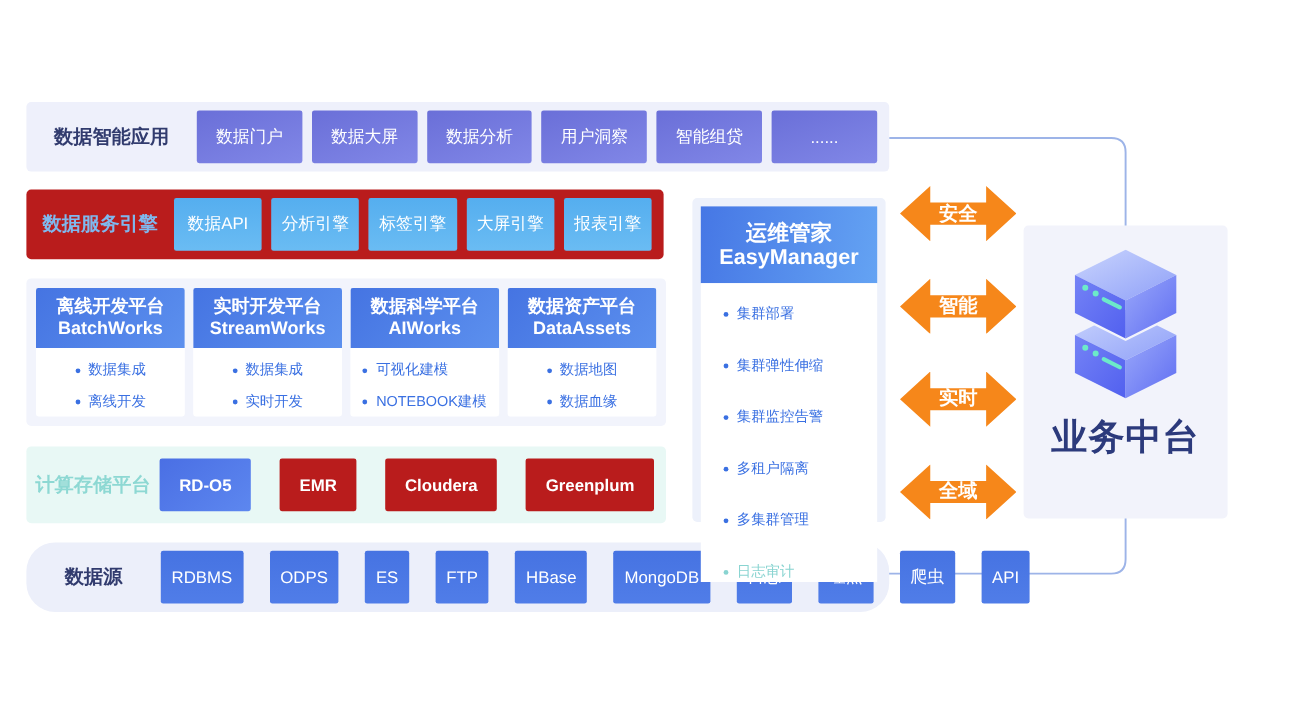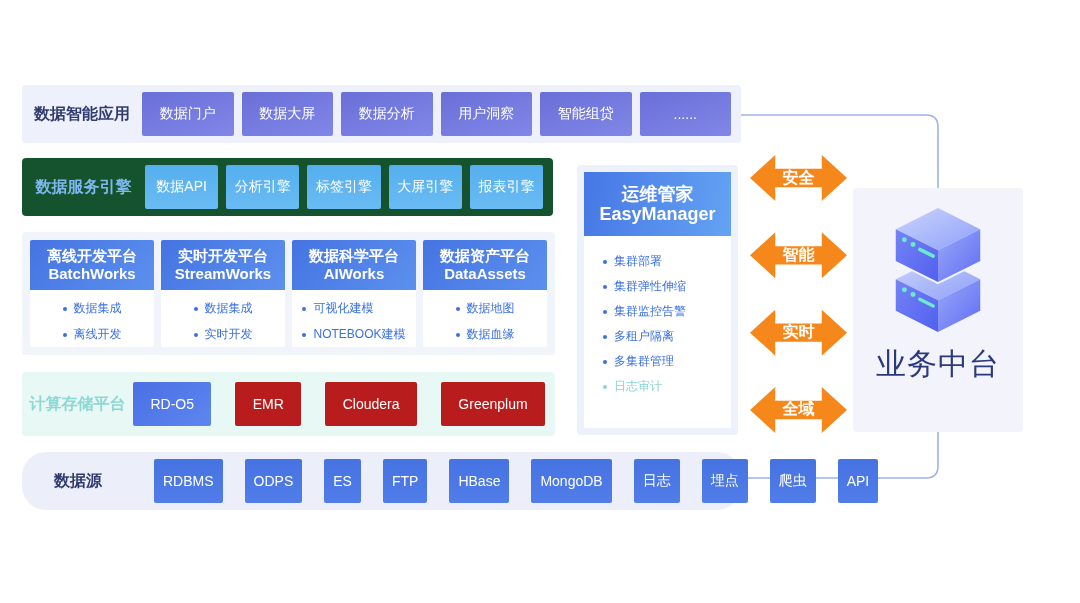--- a/index.html
+++ b/index.html
@@ -12,77 +12,77 @@
 
   
   .row{display:flex;align-items:center;}
   .row-label{font-weight:bold;font-size:16px;text-align:center;flex:none;}
   .btns{flex:1;display:flex;gap:8px;padding-right:10px;min-width:0;}
   .btn{height:44px;display:flex;align-items:center;justify-content:center;
        color:#fff;font-size:14px;border-radius:2px;white-space:nowrap;}
 
   
   #row-apps{left:22px;top:85px;width:719px;height:58px;background:#eef0fb;}
-  #row-apps .row-label{width:120px;color:#313b6e;}
+  #row-apps .row-label{width:142px;color:#313b6e;}
   #row-apps .btn{flex:1;background:linear-gradient(160deg,#6a6fd8,#8187e7);}
 
   
-  #row-engines{left:22px;top:158px;width:531px;height:58px;background:#14532d;}
+  #row-engines{left:22px;top:158px;width:531px;height:58px;background:#b91c1c;}
   #row-engines .row-label{width:123px;color:#7fb8ee;}
   #row-engines .btn{flex:1;background:linear-gradient(180deg,#55aeef,#6abcf3);}
 
   
   #row-platforms{left:22px;top:232px;width:533px;height:123px;background:#f2f4fc;
     display:flex;gap:7px;padding:8px;}
   .pcard{flex:1;background:#fff;display:flex;flex-direction:column;border-radius:2px;overflow:hidden;}
   .pcard-header{height:50px;flex:none;background:linear-gradient(130deg,#4574e2,#5c90ee);
     color:#fff;font-weight:bold;font-size:15px;line-height:18px;
     display:flex;flex-direction:column;align-items:center;justify-content:center;}
   .pcard-body{flex:1;display:flex;justify-content:center;padding-top:10px;}
   .bullets{width:max-content;display:flex;flex-direction:column;gap:9px;}
   .bullet{display:flex;align-items:center;gap:7px;font-size:12px;color:#3a70e2;white-space:nowrap;}
   .bullet .dot{width:4px;height:4px;border-radius:50%;background:#3a70e2;flex:none;}
   .bullet.teal{color:#89d4d1;}
   .bullet.teal .dot{background:#89d4d1;}
 
   
   #row-compute{left:22px;top:372px;width:533px;height:64px;background:#e8f8f5;}
   #row-compute .row-label{width:111px;color:#8dd8d3;}
-  #row-compute .btns{gap:24px;}
+  #row-compute .btns{gap:24px;font-weight:bold;}
   #row-compute .btn{flex:1 1 auto;padding:0 12px;background:#b91c1c;}
   #row-compute .btn.primary{background:linear-gradient(140deg,#4a6fe4,#5d87ef);}
 
   
   #row-sources{left:22px;top:452px;width:719px;height:58px;background:#eceffa;border-radius:24px;}
   #row-sources .row-label{width:112px;color:#313b6e;}
-  #row-sources .btns{gap:22px;margin-left:20px;}
+  #row-sources .btns{gap:22px;}
   #row-sources .btn{flex:1 1 auto;padding:0 9px;background:linear-gradient(180deg,#4673e2,#507de8);}
 
   
   #easymanager{left:577px;top:165px;width:161px;height:270px;background:#edf1fb;
     padding:7px;display:flex;flex-direction:column;}
   .em-header{height:64px;flex:none;background:linear-gradient(100deg,#4677e5,#64a3f3);
     color:#fff;font-weight:bold;font-size:18px;line-height:20px;
     display:flex;flex-direction:column;align-items:center;justify-content:center;}
   .em-body{flex:1;background:#fff;padding:17px 0 0 19px;}
-  .em-body .bullets{gap:8px;font-family:Liberation Serif, serif;}
+  .em-body .bullets{gap:26px;font-family:Liberation Serif, serif;}
 
   
   #arrows{position:absolute;left:750px;top:155px;width:97px;height:278px;z-index:1;
     display:flex;flex-direction:column;justify-content:space-between;}
   .arrow{width:97px;height:46px;flex:none;background:#f6871a;
     clip-path:polygon(0 50%,26% 0,26% 30%,74% 30%,74% 0,100% 50%,74% 100%,74% 70%,26% 70%,26% 100%);
     display:flex;align-items:center;justify-content:center;
     color:#fff;font-weight:bold;font-size:16px;}
 
   
   #business{left:853px;top:188px;width:170px;height:244px;background:#f2f3fb;
     display:flex;flex-direction:column;align-items:center;}
   #business svg{margin-top:20px;flex:none;}
-  .biz-label{margin-top:10px;font-size:30px;font-weight:normal;color:#2c3a7c;letter-spacing:1px;}
+  .biz-label{margin-top:10px;font-size:30px;font-weight:bold;color:#2c3a7c;letter-spacing:1px;}
 </style>
 </head>
 <body>
 
 <div id="canvas">
 
   <svg class="connector" width="1080" height="603">
     <path d="M741 115 H926 Q938 115 938 127 V466 Q938 478 926 478 H737" fill="none" stroke="#9db4e8" stroke-width="1.6"></path>
   </svg>
 

